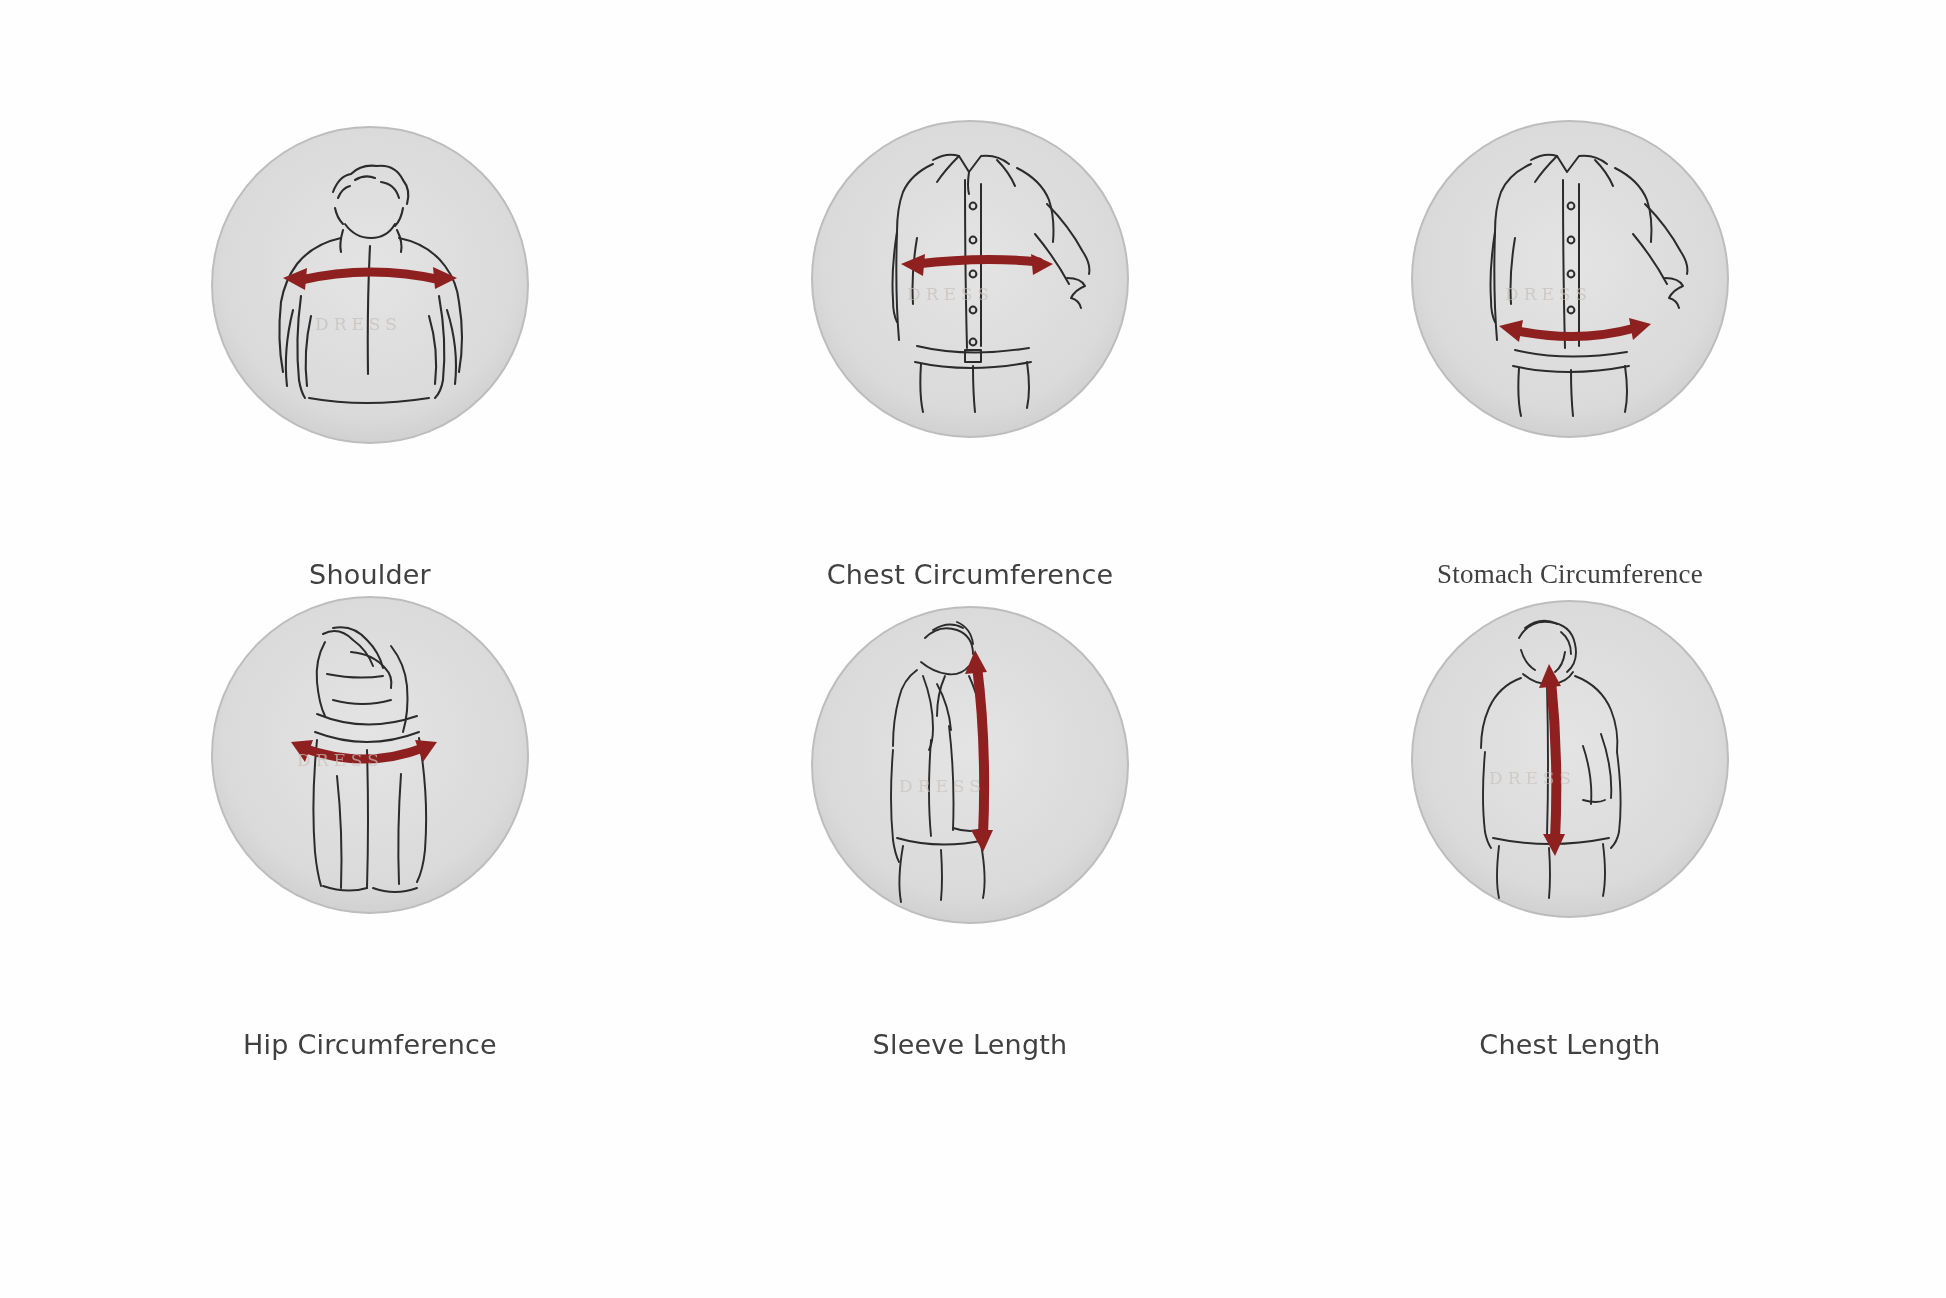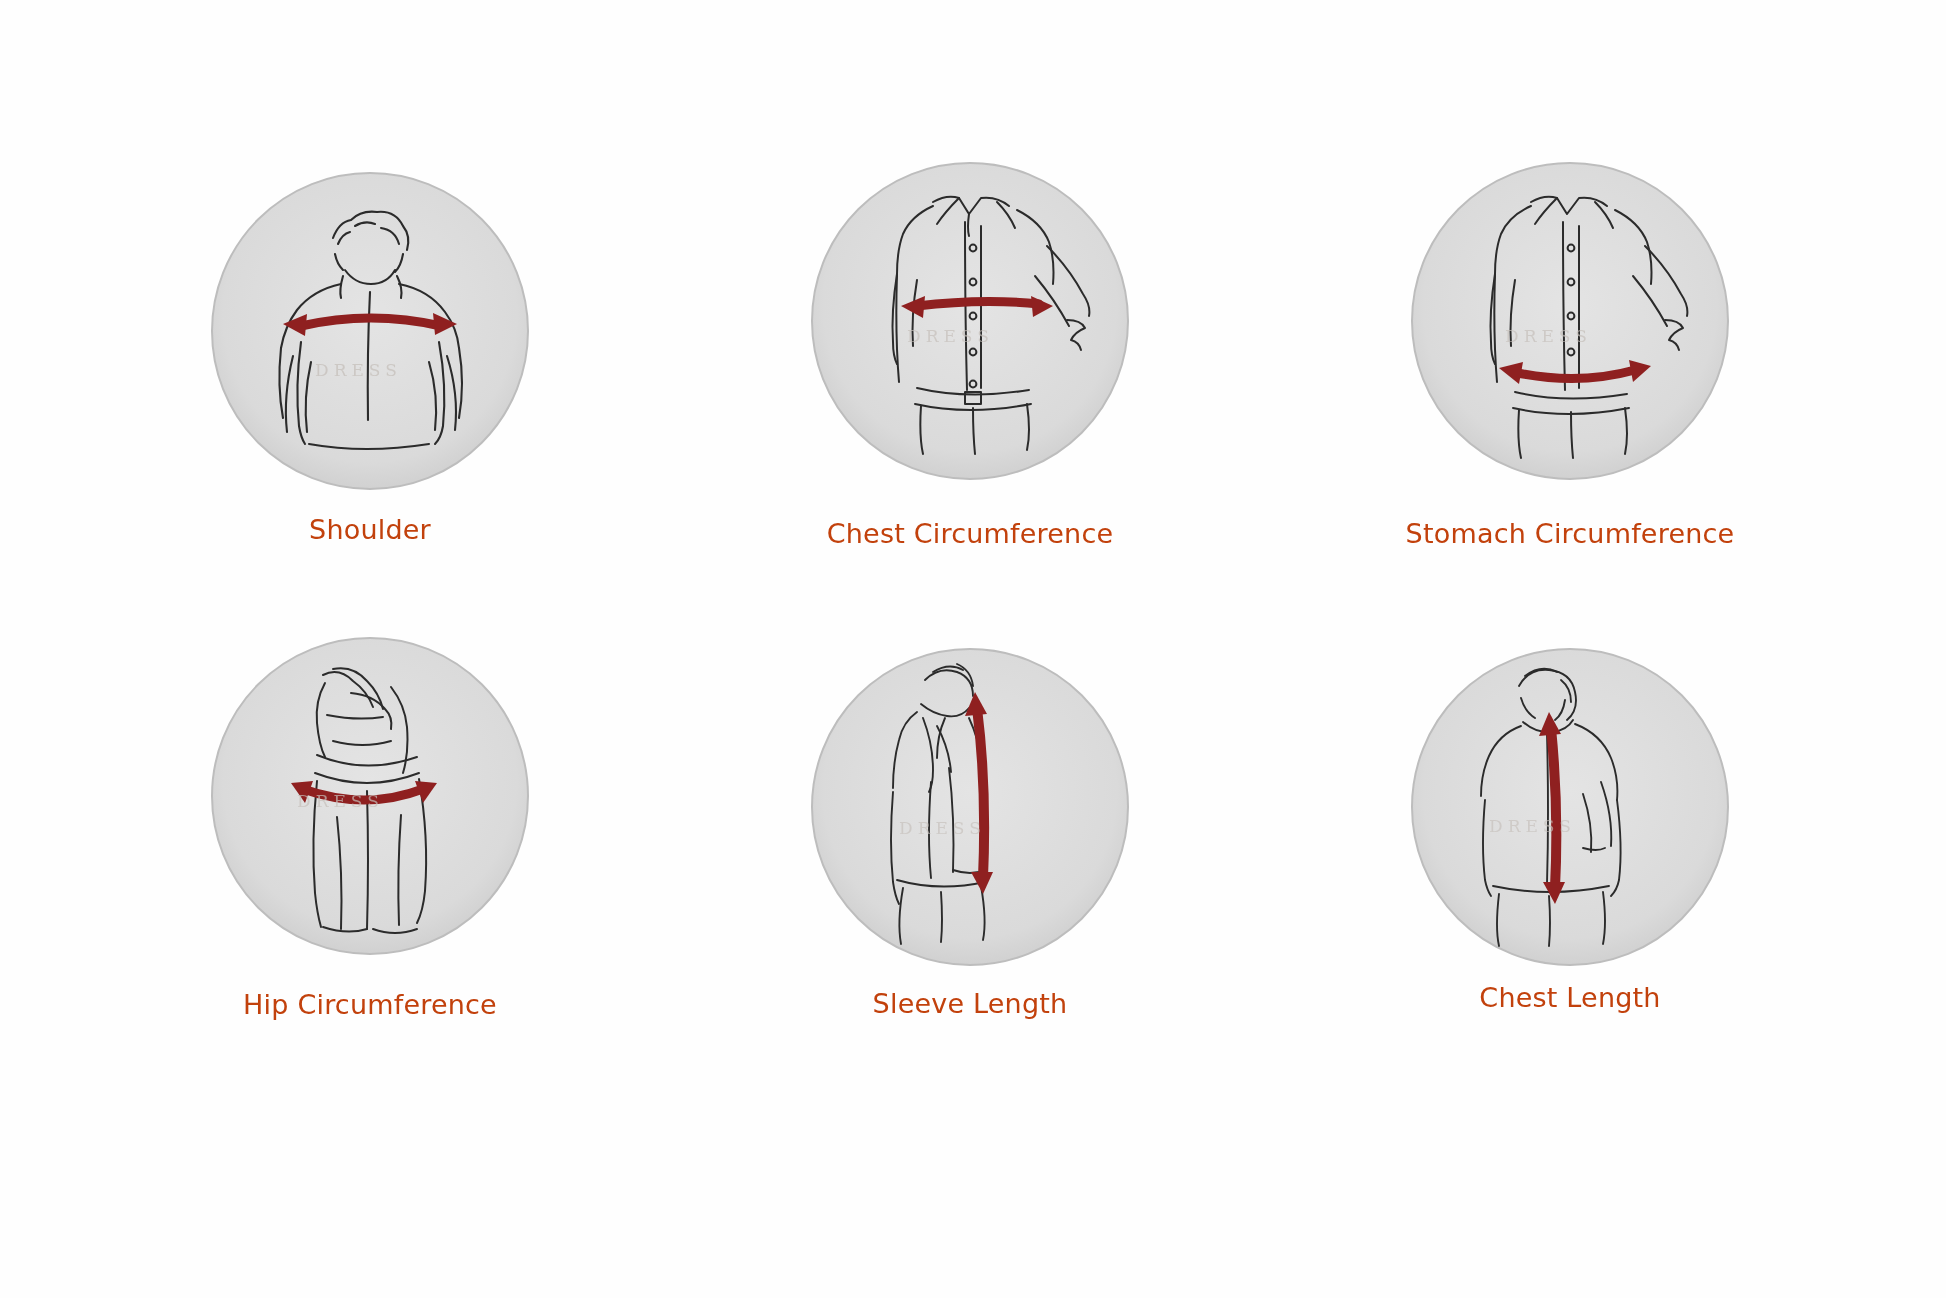--- a/index.html
+++ b/index.html
@@ -28,42 +28,42 @@
     width: 1800px;
     display: flex;
     flex-wrap: wrap;
   }
   .cell {
     width: 600px;
     height: 470px;
     display: flex;
     flex-direction: column;
     align-items: center;
-    justify-content: center;
+    justify-content: space-between;
     position: relative;
   }
   .circle-wrap {
     position: relative;
     width: 330px;
     height: 330px;
   }
   .circle-wrap svg {
     display: block;
   }
   .cap {
     margin-top: 8px;
     font-size: 27px;
     font-family: "DejaVu Sans", sans-serif;
-    color: #c2410c;
+    color: #404040;
     letter-spacing: 0.2px;
     white-space: nowrap;
   }
   .cell-0 .cap { margin-top: 18px; }
   .cell-1 .cap { margin-top: 32px; }
-  .cell-2 .cap { margin-top: 32px; }
+  .cell-2 .cap { margin-top: 32px; font-family: Liberation Serif, serif; }
   .cell-3 .cap { margin-top: 28px; }
   .cell-4 .cap { margin-top: 16px; }
   .cell-5 .cap { margin-top: 10px; }
 
   .cell-1 .circle-wrap, .cell-2 .circle-wrap { margin-top: -6px; }
   .cell-4 .circle-wrap { margin-top: 10px; }
   .cell-5 .circle-wrap { margin-top: 4px; }
 
   .footer {
     position: absolute;

